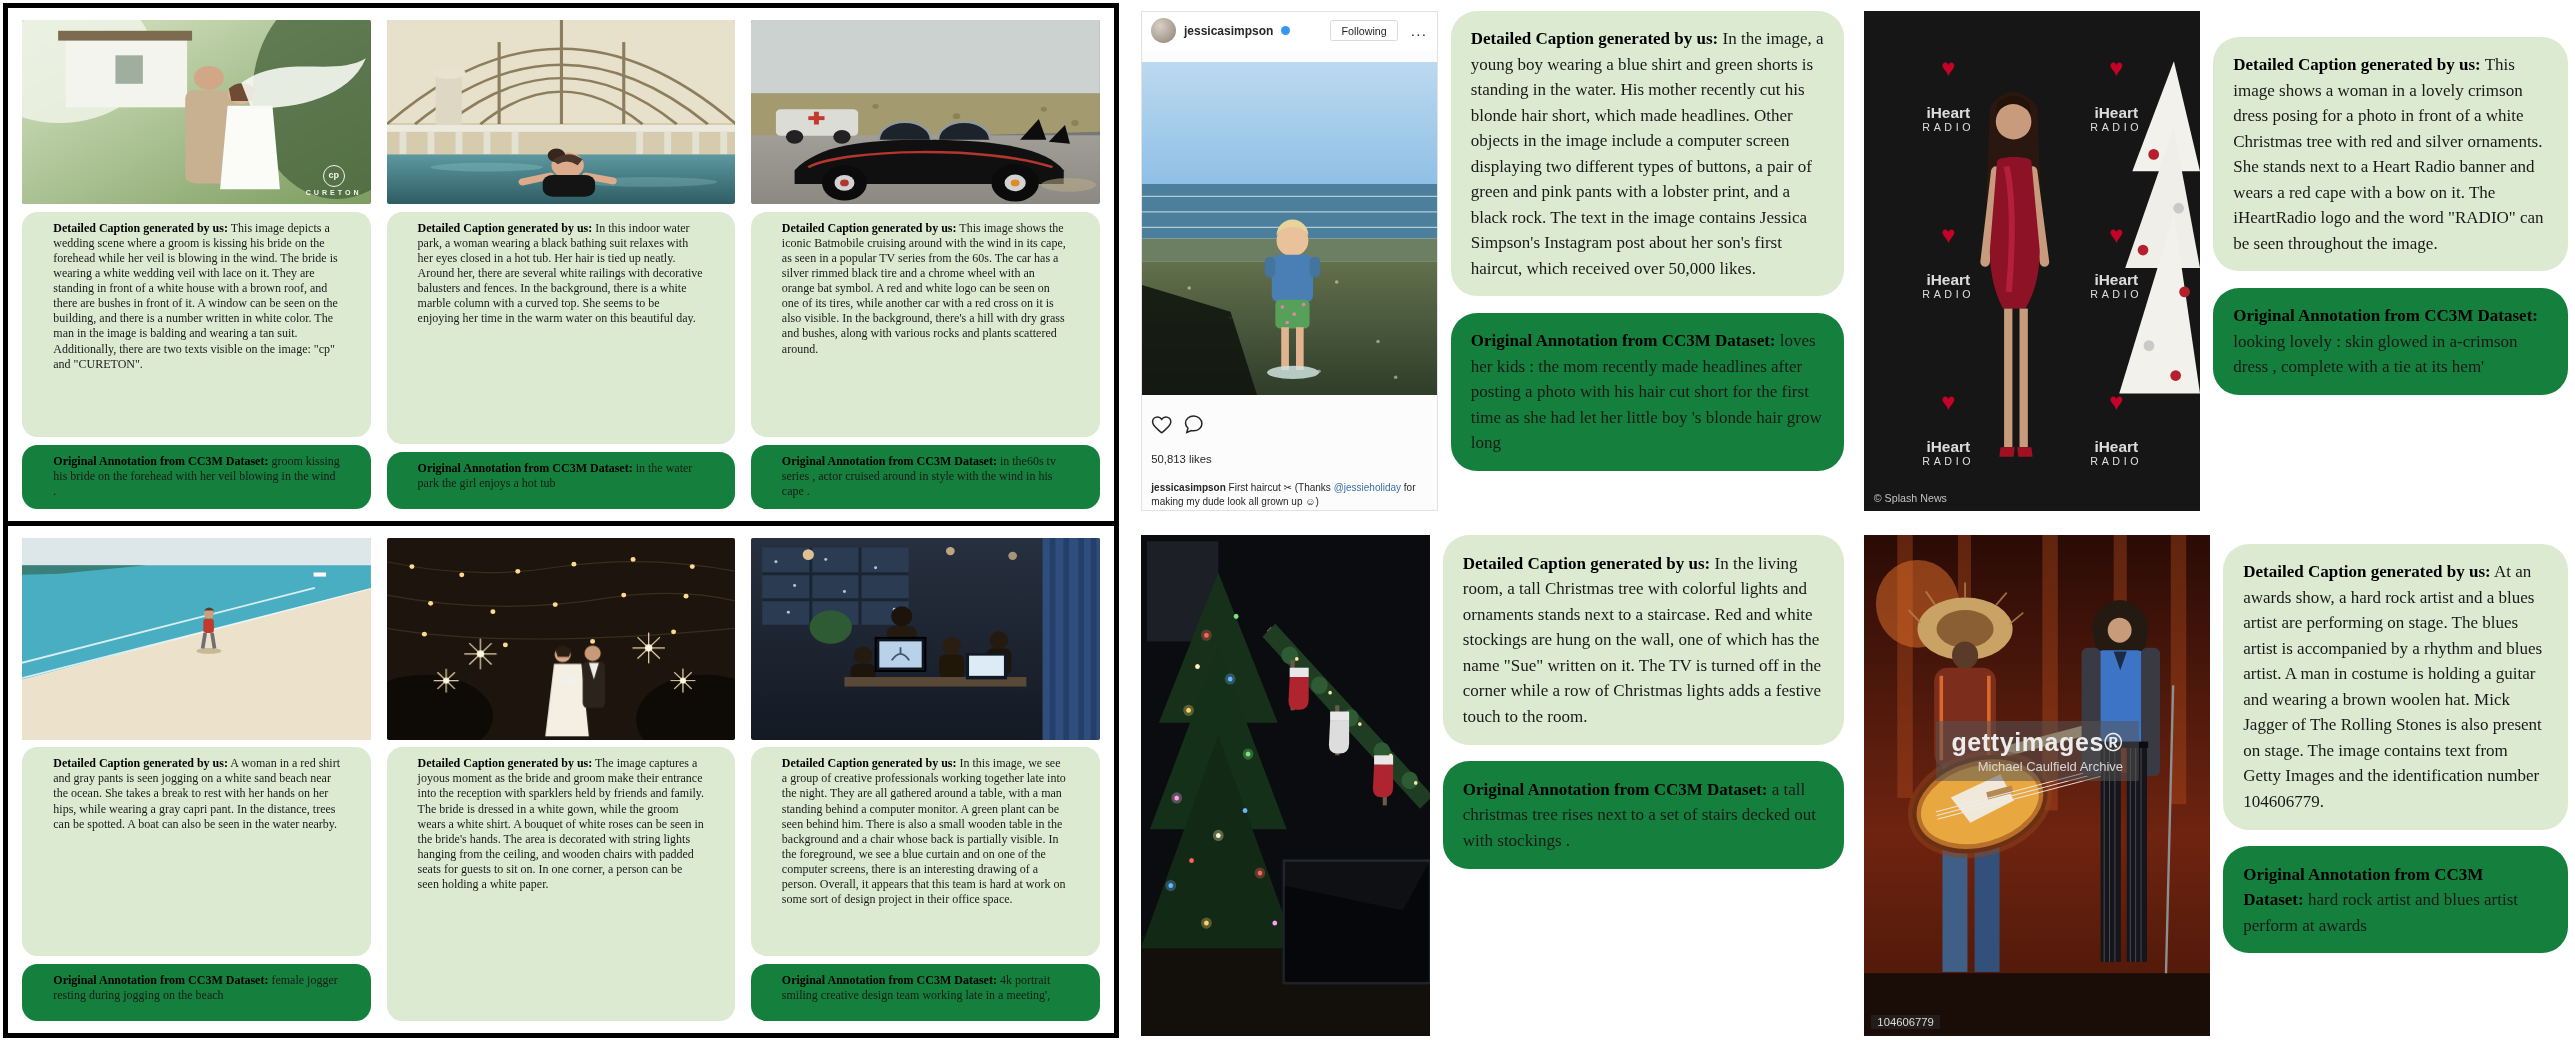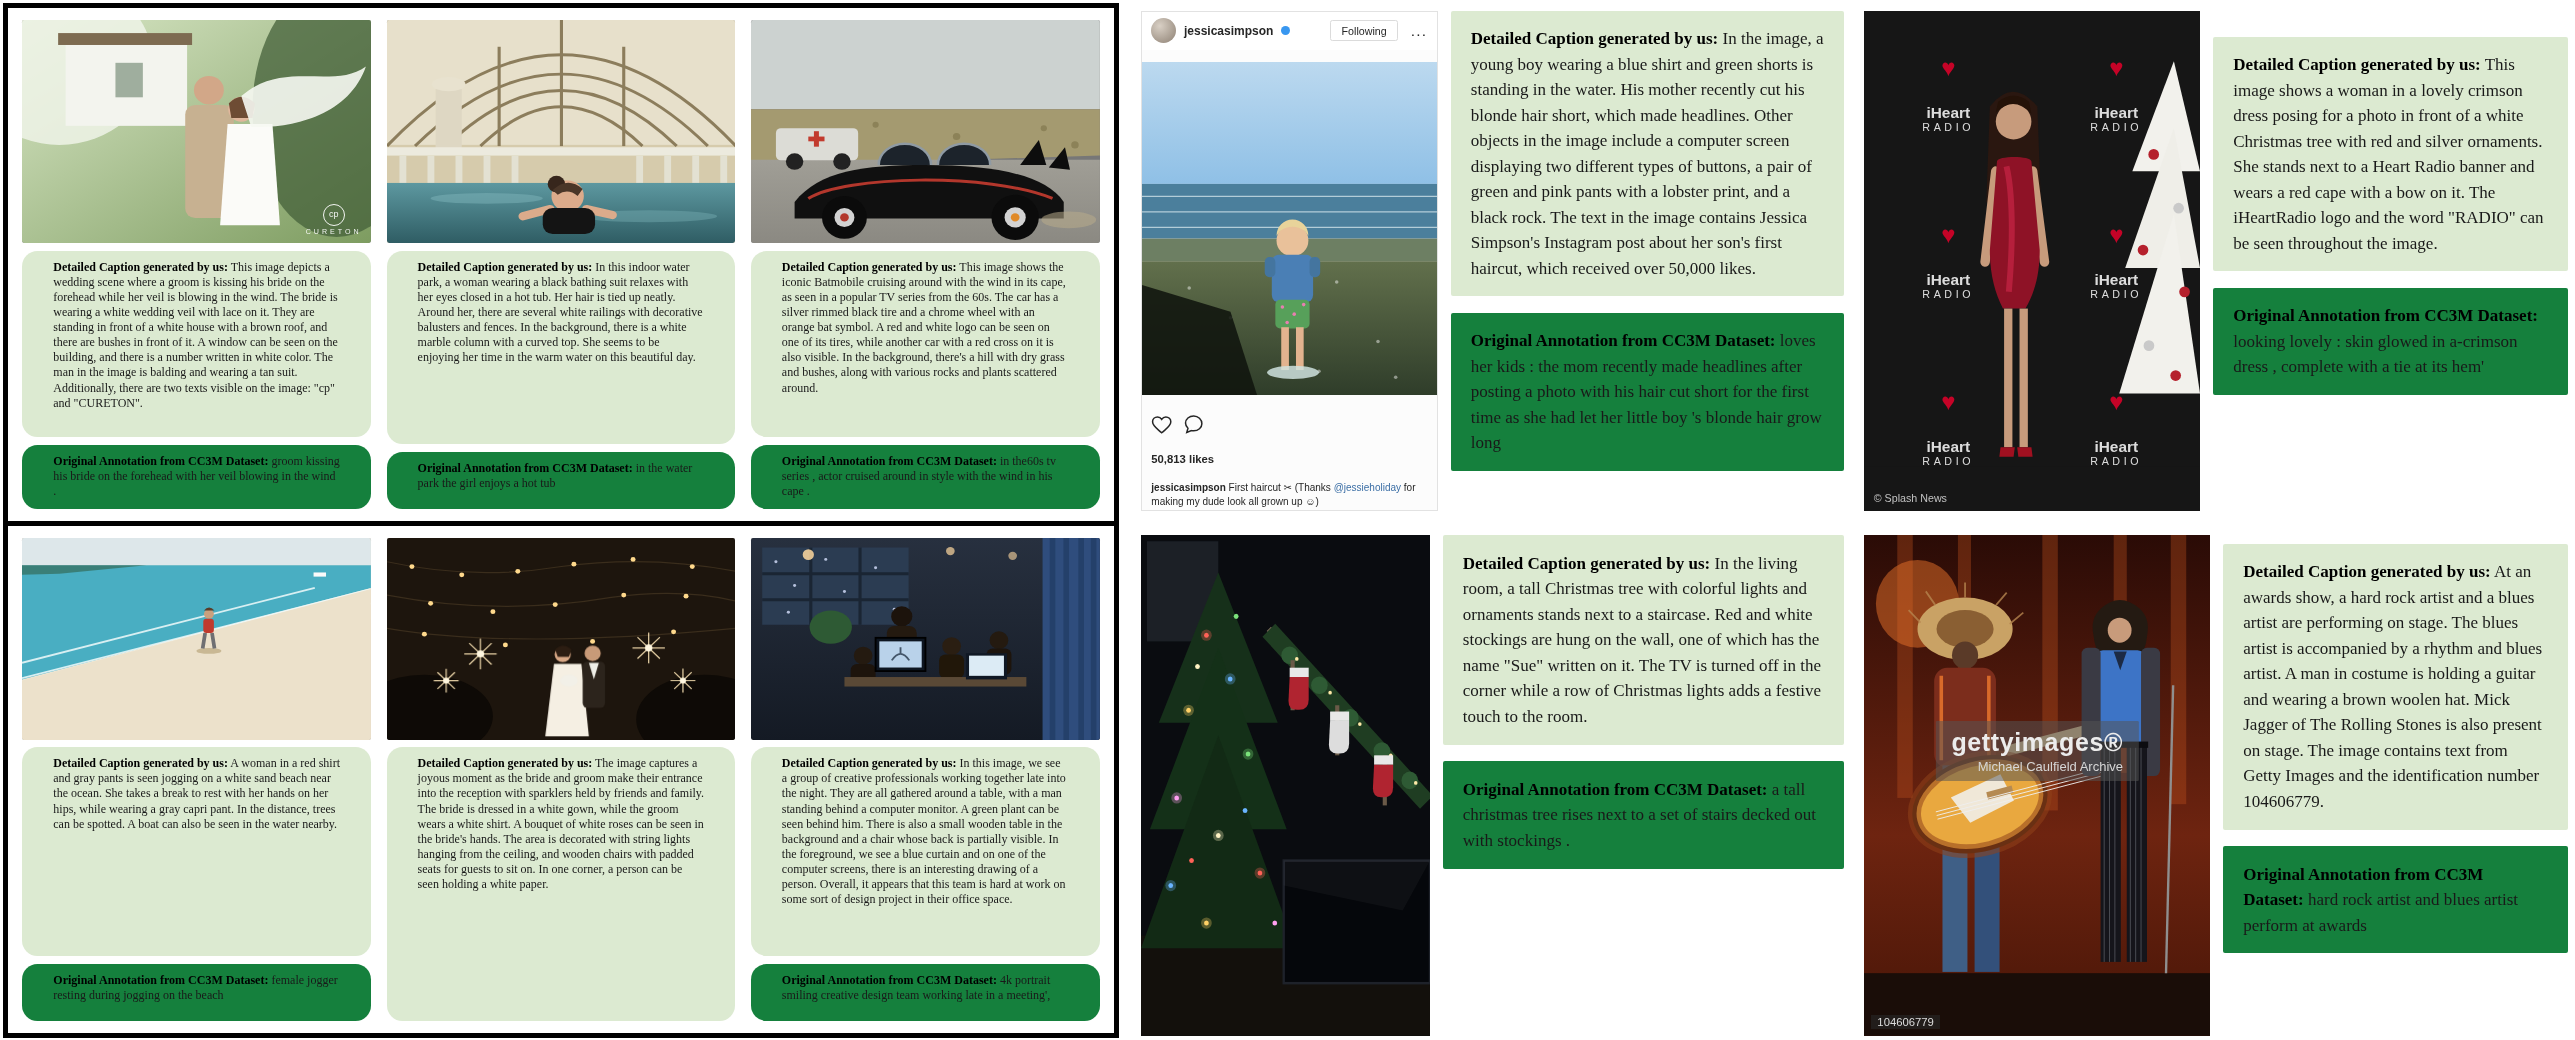--- a/index.html
+++ b/index.html
@@ -5,40 +5,40 @@
   html,body{margin:0;padding:0;background:#fff;}
   #canvas{position:relative;width:2576px;height:1041px;background:#fff;font-family:"Liberation Serif",serif;overflow:hidden;}
 
   
   .left-panel{position:absolute;left:3px;top:3px;width:1116px;height:1035px;box-sizing:border-box;
     border:5.3px solid #000;display:grid;grid-template-rows:1fr 1fr;background:#fff;}
   .lrow{display:grid;grid-template-columns:1fr 1fr 1fr;gap:15.4px;padding:12px 14.3px;box-sizing:border-box;min-height:0;}
   .lrow.second{border-top:5.3px solid #000;}
   .lgroup{display:flex;flex-direction:column;gap:7.7px;min-width:0;min-height:0;}
   .photo{position:relative;overflow:hidden;border-radius:2.4px;flex:0 0 auto;background:#777;}
-  .lrow.first .photo{height:223px;}
+  .lrow.first .photo{height:184px;font-weight:bold;}
   .lrow.second .photo{height:202px;}
   .photo svg{display:block;width:100%;height:100%;}
 
   .bubble{border-radius:15.4px;box-sizing:border-box;color:#191919;}
   .bubble b{color:#000;}
   .left-panel .bubble{font-size:12px;line-height:1.26;padding:9px 31px;}
   .green{background:#dcead1;flex:1 1 auto;}
   .yellow{background:#15803d;flex:0 0 auto;min-height:57px;}
 
   
   .right-panel{position:absolute;left:1136px;top:0;width:1440px;height:1041px;box-sizing:border-box;
     padding:10.7px 8.3px 4.8px 4.8px;display:grid;grid-template-rows:1fr 1fr;row-gap:24px;}
   .rrow{display:grid;grid-template-columns:1fr 1fr;gap:20px;min-height:0;}
   .rgroup{display:flex;gap:13px;min-height:0;}
   .rphoto{position:relative;overflow:hidden;flex:0 0 auto;background:#161616;}
   .rphoto svg{display:block;width:100%;height:100%;}
   .rtext{flex:1 1 auto;display:flex;flex-direction:column;gap:16.6px;min-width:0;}
   .rtext.padtop{padding-top:26px;}
-  .right-panel .bubble{font-size:17px;line-height:1.5;padding:15.4px 20px;border-radius:2px;}
+  .right-panel .bubble{font-size:17px;line-height:1.5;padding:15.4px 20px;border-radius:26px;}
   .right-panel .green{flex:0 0 auto;}
   .right-panel .yellow{min-height:101px;}
 
   
   .wm-cureton{position:absolute;right:9.5px;bottom:7.1px;color:#fff;text-align:center;font-family:"Liberation Sans",sans-serif;opacity:.92;}
   .wm-cureton .cp{display:inline-block;width:20px;height:20px;border:1.2px solid #fff;border-radius:50%;font-size:9px;line-height:19px;}
   .wm-cureton .nm{display:block;font-size:7.1px;letter-spacing:3px;margin-top:1.8px;}
   .wm-splash{position:absolute;left:9.5px;bottom:7.1px;color:#d4d4d4;font:10.7px "Liberation Sans",sans-serif;opacity:.9;}
   .wm-getty{position:absolute;left:50%;top:37%;transform:translateX(-50%);text-align:right;color:#ececec;
     font-family:"Liberation Sans",sans-serif;background:rgba(84,84,84,.52);padding:7.1px 15.4px;border-radius:1.2px;}
@@ -59,21 +59,21 @@
   .ig-h{height:38px;display:flex;align-items:center;gap:7.7px;padding:0 9.5px;background:#fff;flex:0 0 auto;}
   .ig-av{width:25px;height:25px;border-radius:50%;background:radial-gradient(circle at 35% 32%,#d9d0c5,#8d8073);flex:0 0 auto;}
   .ig-un{font-weight:bold;font-size:12px;color:#262626;}
   .ig-vf{width:9px;height:9px;border-radius:50%;background:#3897f0;flex:0 0 auto;}
   .ig-fl{margin-left:auto;font-size:10.7px;color:#262626;border:0.6px solid #dbdbdb;border-radius:2.4px;padding:3.6px 10.7px;background:#fff;}
   .ig-more{font-size:15.4px;color:#262626;margin-left:4.8px;letter-spacing:1.2px;}
   .ig-ph{height:333px;position:relative;flex:0 0 auto;}
   .ig-ph svg{display:block;width:100%;height:100%;}
   .ig-ac{display:flex;gap:10.7px;padding:7.7px 9.5px 2.4px;flex:0 0 auto;}
   .ig-ac svg{width:21.4px;height:21.4px;}
-  .ig-lk{padding:2.4px 9.5px 0;font-weight:bold;font-size:11.3px;color:#262626;}
+  .ig-lk{padding:2.4px 9.5px 0;font-weight:normal;font-size:11.3px;color:#262626;}
   .ig-cp{padding:4.8px 9.5px 0;font-size:10px;color:#262626;line-height:1.4;}
   .ig-cp .u{font-weight:bold;}
   .ig-cp .m{color:#3b6ea5;}
   .ig-fade{margin:6px 9.5px 0;height:7.1px;width:62%;background:#e8e8e8;border-radius:3.6px;}
 </style>
 </head>
 <body>
 
 <div id="canvas">
 

